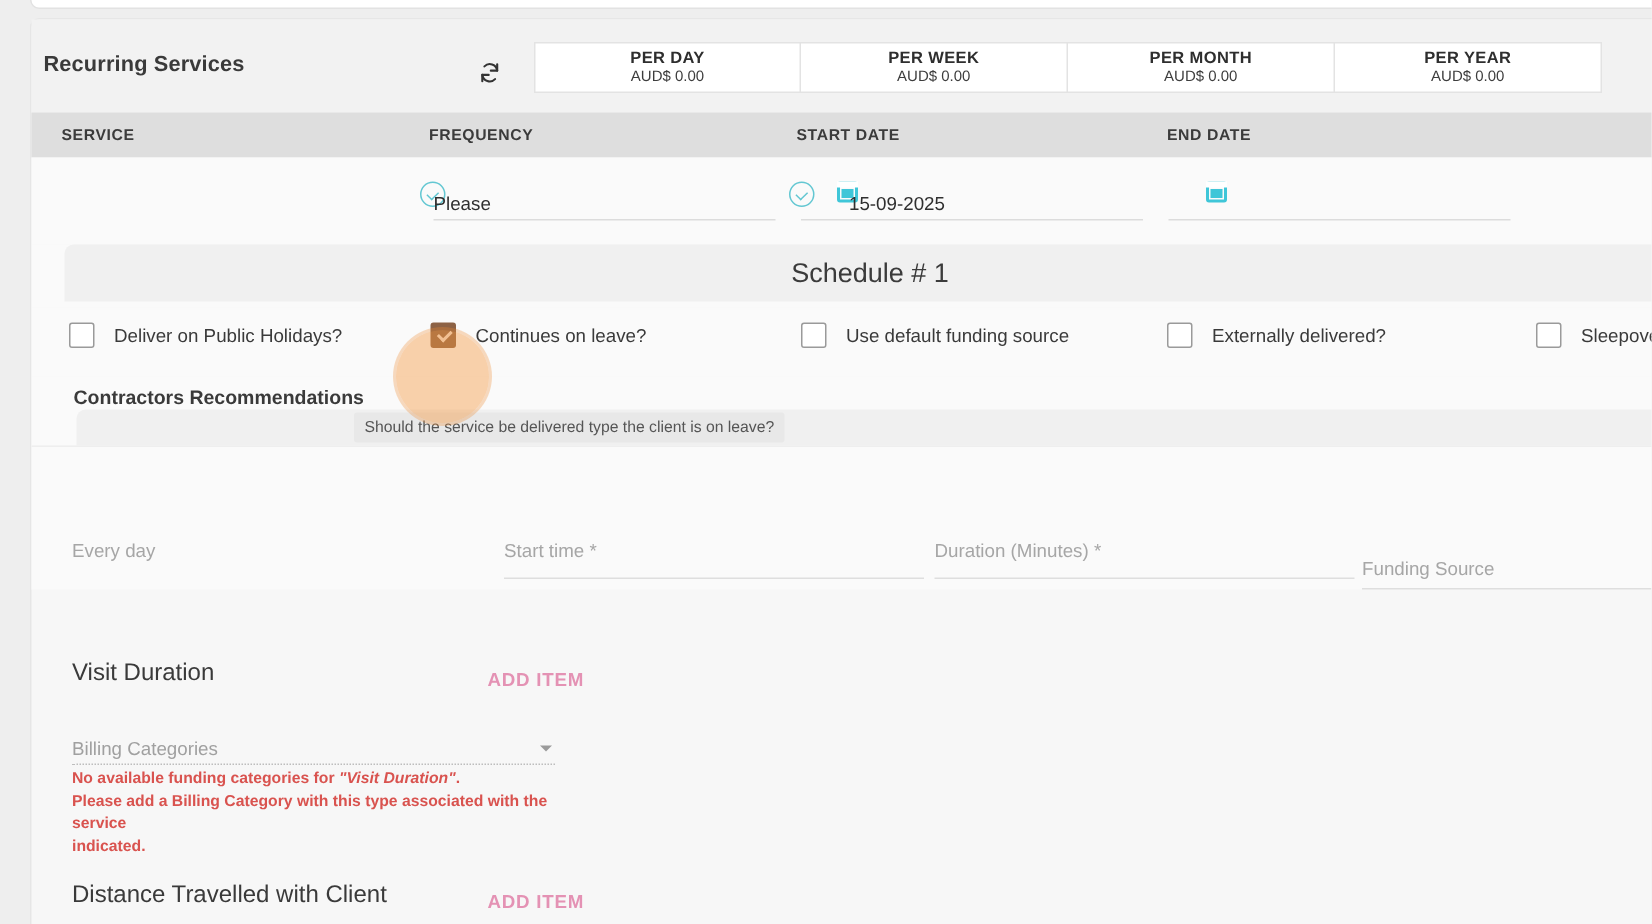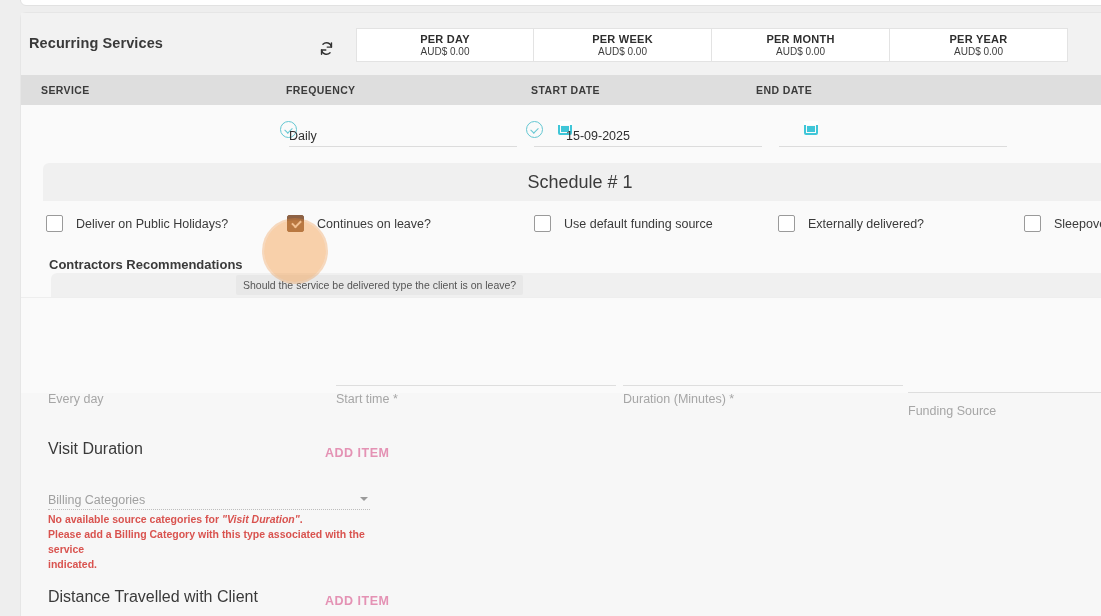--- a/index.html
+++ b/index.html
@@ -98,21 +98,21 @@
     position: absolute;
     top: 9px;
     font-size: 10.5px;
     font-weight: 600;
     color: #3b3b3b;
     letter-spacing: .4px;
   }
   .th.c1 { left: 20px; }
   .th.c2 { left: 265px; }
   .th.c3 { left: 510px; }
-  .th.c4 { left: 735px; }
+  .th.c4 { left: 757px; }
 
   
   .srow {
     position: relative;
     height: 58px;
     background: #fafafa;
   }
   .field {
     position: absolute;
     top: 16px;
@@ -293,21 +293,20 @@
   .dayrow {
     position: relative;
     height: 96px;
     background: #fafafa;
     border-top: 1px solid #eeeeee;
   }
   .ghost {
     position: absolute;
     font-size: 12.5px;
     color: #a6a6a6;
-    margin-top: 32px;
   }
   .g1 { left: 48px; top: 360px; }
   .underline {
     position: absolute;
     border-bottom: 1px solid #dedede;
   }
   .sec-title {
     position: absolute;
     font-size: 16px;
     color: #3a3a3a;
@@ -405,21 +404,21 @@
       <div class="th c1">SERVICE</div>
       <div class="th c2">FREQUENCY</div>
       <div class="th c3">START DATE</div>
       <div class="th c4">END DATE</div>
     </div>
 
     <div class="srow">
       <div class="sel-icon i1"></div>
 
       <div class="field f2">
-        <span class="ftxt">Daily</span>
+        <span class="ftxt">Please</span>
       </div>
       <div class="sel-icon i2"></div>
 
       <div class="cal-icon d1"></div>
       <div class="field f3">
         <span class="ftxt">15-09-2025</span>
       </div>
 
       <div class="cal-icon d2"></div>
       <div class="field f4">
@@ -478,21 +477,21 @@
 
   <span class="sec-title" style="left:48px; top:440px;">Visit Duration</span>
   <span class="add-item" style="left:325px; top:446px;">ADD ITEM</span>
 
   <div class="bill-sel">
     <span class="ph">Billing Categories</span>
     <span class="caret"></span>
   </div>
 
   <div class="err" style="top:512px;">
-    <span>No available source categories for </span><i>"Visit Duration"</i><span>.</span>
+    <span>No available funding categories for </span><i>"Visit Duration"</i><span>.</span>
     <br>
     <span>Please add a Billing Category with this type associated with the service</span>
     <br>
     <span>indicated.</span>
   </div>
 
   <span class="sec-title" style="left:48px; top:588px;">Distance Travelled with Client</span>
   <span class="add-item" style="left:325px; top:594px;">ADD ITEM</span>
 
   <div class="tooltip">Should the service be delivered type the client is on leave?</div>

